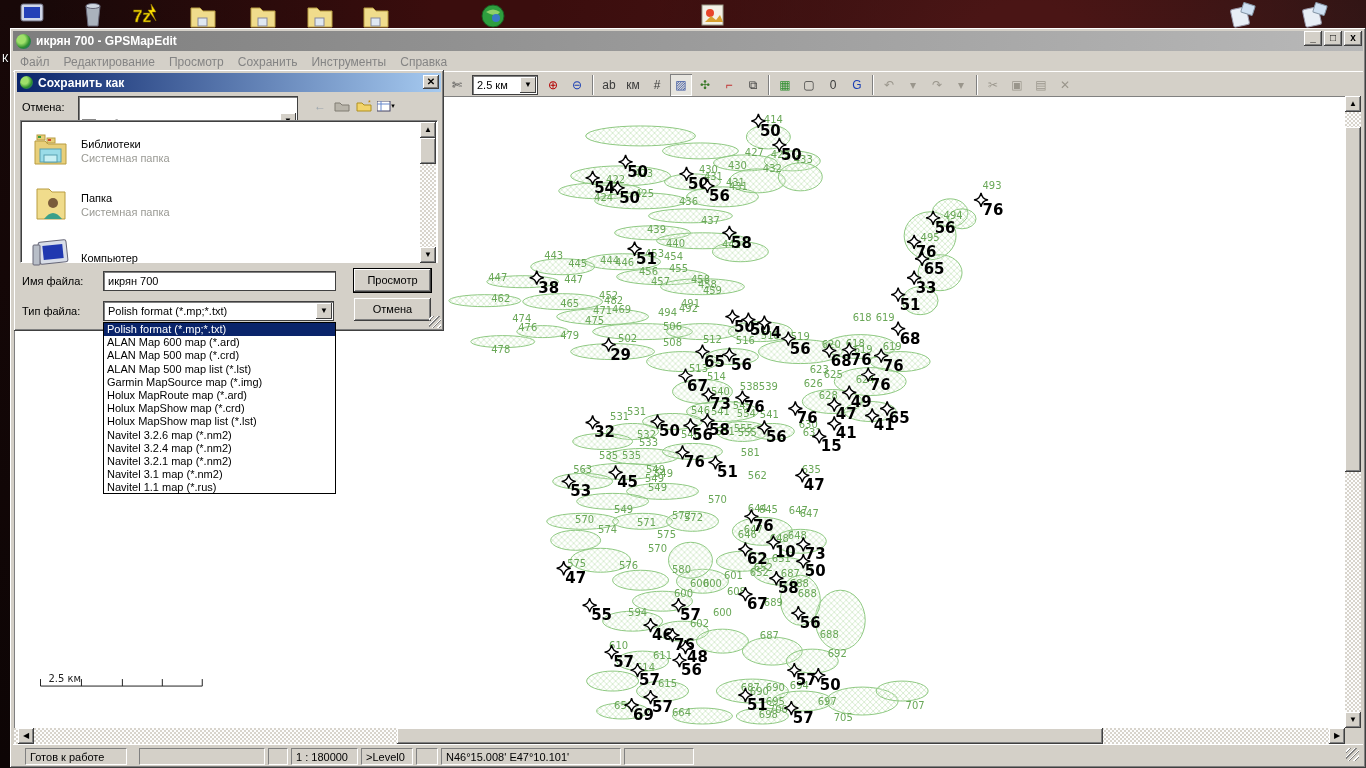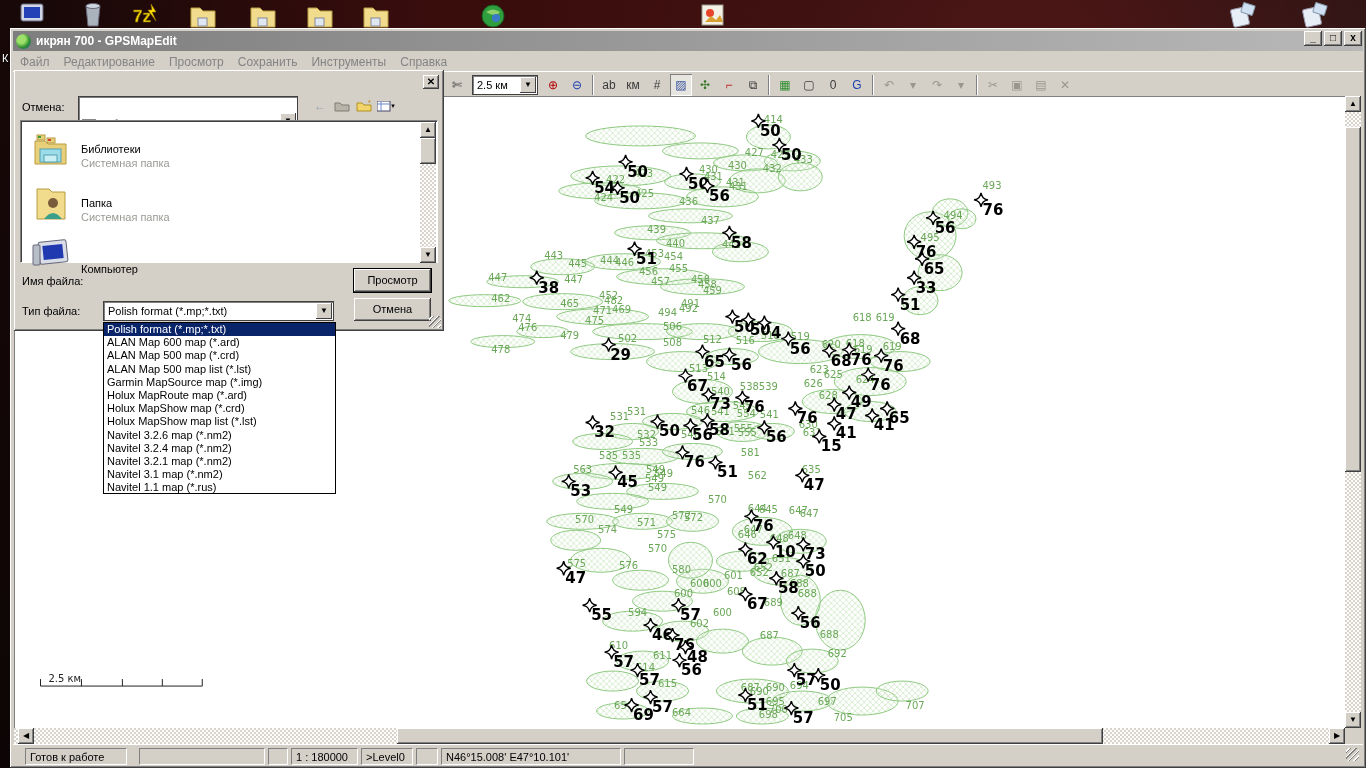--- a/index.html
+++ b/index.html
@@ -93,21 +93,21 @@
     display:flex; align-items:flex-end; }
   .folder-combo .txt { flex:1; padding-left:3px; }
   .mini-monitor { width:14px; height:11px; margin-left:3px;
     background:linear-gradient(135deg,#3b6fd4,#12235e); border:1px solid #888; }
   .nav-ico { position:absolute; top:27px; width:20px; height:18px; display:flex;
     align-items:center; justify-content:center; font-size:12px; }
   .filelist { position:absolute; left:6px; top:50px; width:418px; height:143px;
     background:#fff; }
   .fl-scroll { position:absolute; right:1px; top:1px; width:16px; height:141px;
     background:repeating-conic-gradient(#fdfdfd 0% 25%, #d8d4cc 0% 50%); background-size:4px 4px; }
-  .file-item { position:absolute; left:10px; display:flex; align-items:flex-end; }
+  .file-item { position:absolute; left:10px; display:flex; align-items:center; }
   .file-item .ic { width:40px; height:40px; flex:0 0 auto; }
   .file-item .nm { font-size:11px; color:#000; margin:4px 0 2px 10px; }
   .file-item .ds { font-size:11px; color:#9a9a94; margin-left:10px; }
   .lbl { font-size:11px; }
   .fn-input { position:absolute; left:89px; top:201px; width:233px; height:20px;
     padding:3px 0 0 4px; }
   .ft-combo { position:absolute; left:89px; top:231px; width:231px; height:20px;
     display:flex; align-items:center; }
   .ft-combo .txt { flex:1; padding-left:4px; white-space:nowrap; overflow:hidden; }
   .dlg-btn { position:absolute; left:340px; width:77px; height:23px; font-size:11px;
@@ -794,20 +794,24 @@
       <div class="status-cell" style="left: 255px; width: 20px;"></div>
       <div class="status-cell" style="left: 278px; width: 67px;">1 : 180000</div>
       <div class="status-cell" style="left: 348px; width: 52px;">&gt;Level0</div>
       <div class="status-cell" style="left: 403px; width: 22px;"></div>
       <div class="status-cell" style="left: 428px; width: 180px;">N46°15.008' E47°10.101'</div>
       <div class="status-cell" style="left: 611px; width: 70px;"></div>
     </div>
 </div>
 
 <div class="dialog bevel-out">
+  <div class="dlg-title">
+    <span class="app-ico" style="width:13px;height:13px"></span>
+    <span>Сохранить как</span>
+  </div>
   <div class="dlg-close btn3d">✕</div>
 
   <div class="dlg-row lbl" style="top:31px">Отмена:</div>
   <div class="folder-combo field">
     <span class="mini-monitor"></span>
     <span class="txt">Рабочий стол</span>
     <span class="drop-btn">▼</span>
   </div>
   <div class="nav-ico" style="left:296px;color:#9aa4ac;font-weight:bold">←</div>
   <div class="nav-ico" style="left:318px">
@@ -869,20 +873,21 @@
             <rect x="2" y="8" width="7" height="20" rx="1" fill="#b8bec8" stroke="#667"></rect>
           </svg></span>
         <span>
           <div class="nm">Компьютер</div>
           <div class="ds"></div>
         </span>
       </div>
     </div>
 
   <div class="dlg-row lbl" style="top:205px">Имя файла:</div>
+  <div class="fn-input field">икрян 700</div>
   <div class="dlg-btn btn3d default" style="top:199px">Просмотр</div>
 
   <div class="dlg-row lbl" style="top:235px">Тип файла:</div>
   <div class="ft-combo field">
     <span class="txt">Polish format (*.mp;*.txt)</span>
     <span class="drop-btn">▼</span>
   </div>
   <div class="dlg-btn btn3d" style="top:228px">Отмена</div>
   <div class="dlg-grip"></div>
 </div>

